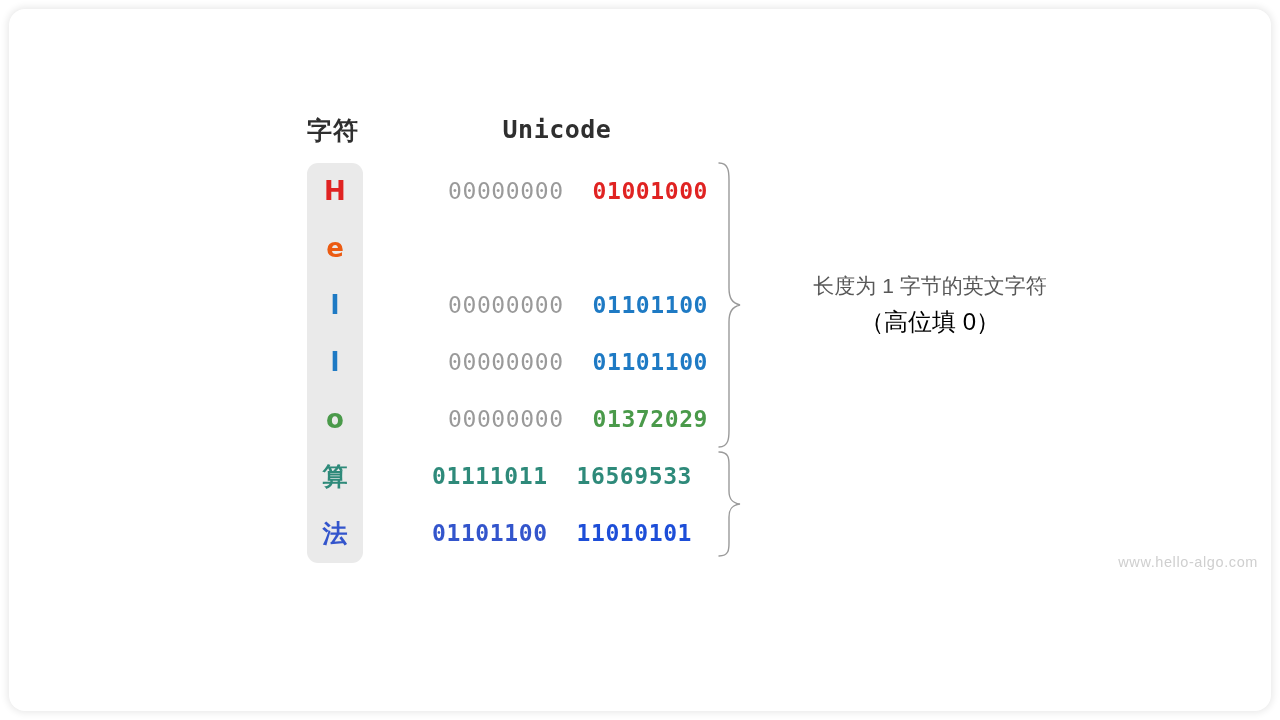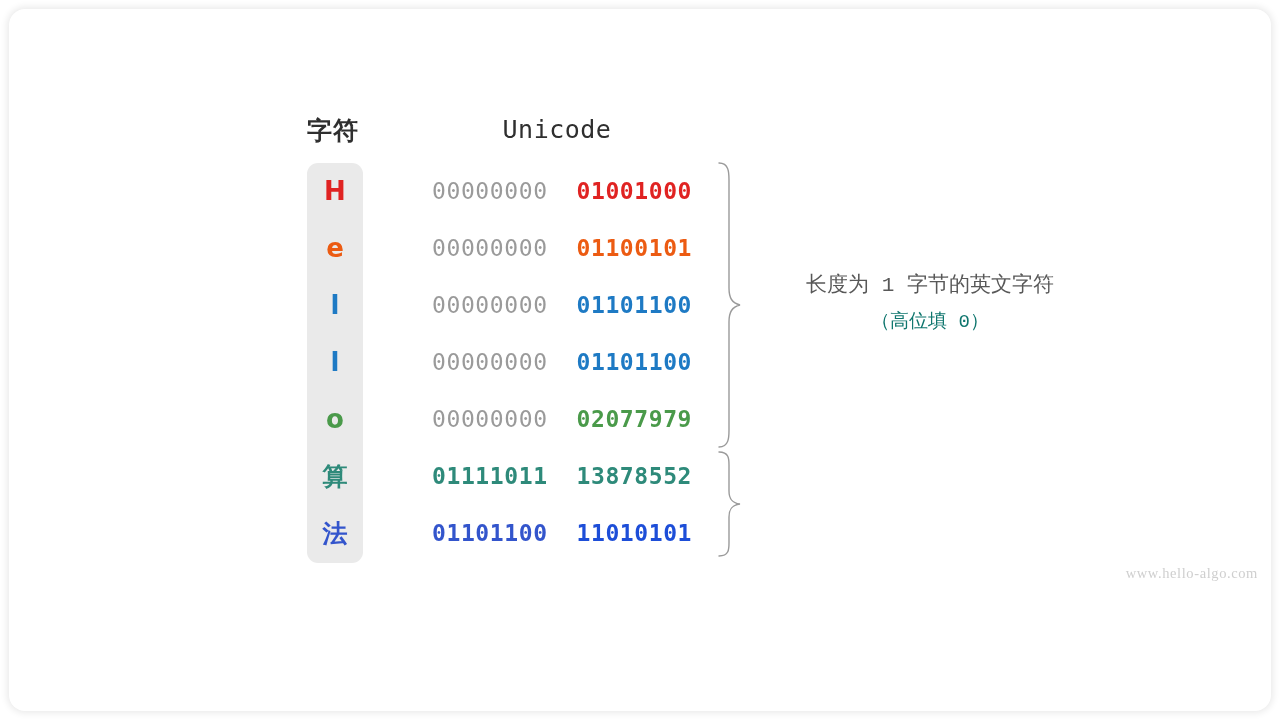--- a/index.html
+++ b/index.html
@@ -30,21 +30,21 @@
     height: 702px;
     background: #ffffff;
     border-radius: 16px;
     box-shadow: 0 0 7px 2px rgba(0,0,0,0.085);
   }
 
   
   .hdr {
     position: absolute;
     font-family: "DejaVu Sans Mono", "Liberation Mono", monospace;
-    font-weight: normal;
+    font-weight: bold;
     font-size: 25px;
     color: #2f2f2f;
     white-space: nowrap;
     letter-spacing: 0.5px;
   }
   .hdr-char {
     left: 283px;
     top: 114px;
     width: 100px;
     text-align: center;
@@ -105,69 +105,70 @@
     height: 57px;
     line-height: 57px;
     font-family: "DejaVu Sans Mono", "Liberation Mono", monospace;
     font-size: 23px;
     letter-spacing: 0.6px;
     white-space: pre;
   }
   .bits .hi-pad {
     color: #9a9a9a;
     font-weight: normal;
+    margin-left: 16px;
   }
   .bits .lo {
     font-weight: bold;
     text-align: center;
   }
   .bits .hi-strong {
     font-weight: bold;
   }
 
   
   .brace {
     position: absolute;
     overflow: visible;
   }
   .brace-1 { left: 716px; top: 160px; }
   .brace-2 { left: 716px; top: 449px; }
 
   
   .annot {
     position: absolute;
-    font-family: Liberation Mono, monospace;
+    font-family: Liberation Sans, sans-serif;
     color: #585858;
     font-size: 21px;
     white-space: nowrap;
     text-align: center;
   }
   .annot-1 {
     left: 770px;
     top: 268px;
     width: 320px;
     line-height: 36px;
   }
   .annot-1 .sub {
     display: block;
-    font-size: 19px;
-    color: #0f766e;
+    font-size: 24px;
+    color: #000000;
   }
   .annot-2 {
     left: 770px;
     top: 488px;
     width: 320px;
   }
 
   
   .watermark {
     position: absolute;
     right: 22px;
-    bottom: 10px;
-    font-family: Liberation Serif, serif;
+    bottom: 22px;
+    font-family: Liberation Sans, sans-serif;
     font-size: 14.5px;
     color: #cfcfcf;
     letter-spacing: 0.6px;
   }
 </style>
 </head>
 <body>
 
 <div id="stage">
   <div class="card"></div>
@@ -177,37 +178,36 @@
 
   <div class="char-col-bg"></div>
 
   <div class="rows" id="rows-container">
       <div class="row">
         <div class="char" style="color: rgb(224, 35, 34);">H</div>
         <div class="bits"><span class="hi-pad" style="color: rgb(154, 154, 154);">00000000</span><span>  </span><span class="lo" style="color: rgb(224, 35, 34);">01001000</span></div>
       </div>
       <div class="row">
         <div class="char" style="color: rgb(236, 91, 18);">e</div>
-        <div class="bits"><span class="hi-pad" style="color: rgb(154, 154, 154);">00000000</span><span>  </span><span class="lo" style="color: rgb(236, 91, 18);">01100101</span></div>
       </div>
       <div class="row">
         <div class="char" style="color: rgb(30, 122, 196);">l</div>
         <div class="bits"><span class="hi-pad" style="color: rgb(154, 154, 154);">00000000</span><span>  </span><span class="lo" style="color: rgb(30, 122, 196);">01101100</span></div>
       </div>
       <div class="row">
         <div class="char" style="color: rgb(30, 122, 196);">l</div>
         <div class="bits"><span class="hi-pad" style="color: rgb(154, 154, 154);">00000000</span><span>  </span><span class="lo" style="color: rgb(30, 122, 196);">01101100</span></div>
       </div>
       <div class="row">
         <div class="char" style="color: rgb(74, 154, 74);">o</div>
-        <div class="bits"><span class="hi-pad" style="color: rgb(154, 154, 154);">00000000</span><span>  </span><span class="lo" style="color: rgb(74, 154, 74);">02077979</span></div>
+        <div class="bits"><span class="hi-pad" style="color: rgb(154, 154, 154);">00000000</span><span>  </span><span class="lo" style="color: rgb(74, 154, 74);">01372029</span></div>
       </div>
       <div class="row">
         <div class="char cjk" style="color: rgb(46, 138, 122);">算</div>
-        <div class="bits"><span class="hi-strong" style="color: rgb(46, 138, 122);">01111011</span><span>  </span><span class="lo" style="color: rgb(46, 138, 122);">13878552</span></div>
+        <div class="bits"><span class="hi-strong" style="color: rgb(46, 138, 122);">01111011</span><span>  </span><span class="lo" style="color: rgb(46, 138, 122);">16569533</span></div>
       </div>
       <div class="row">
         <div class="char cjk" style="color: rgb(51, 85, 204);">法</div>
         <div class="bits"><span class="hi-strong" style="color: rgb(51, 85, 204);">01101100</span><span>  </span><span class="lo" style="color: #1d4ed8;">11010101</span></div>
       </div>
     </div>
 
   <svg class="brace brace-1" width="30" height="290" viewBox="0 0 30 290">
     <path d="M3,3 C13,3 13,13 13,20 L13,128 C13,138 16,143 24,145 C16,147 13,152 13,162 L13,270 C13,277 13,287 3,287" fill="none" stroke="#9a9a9a" stroke-width="1.4" stroke-linecap="round"></path>
   </svg>

